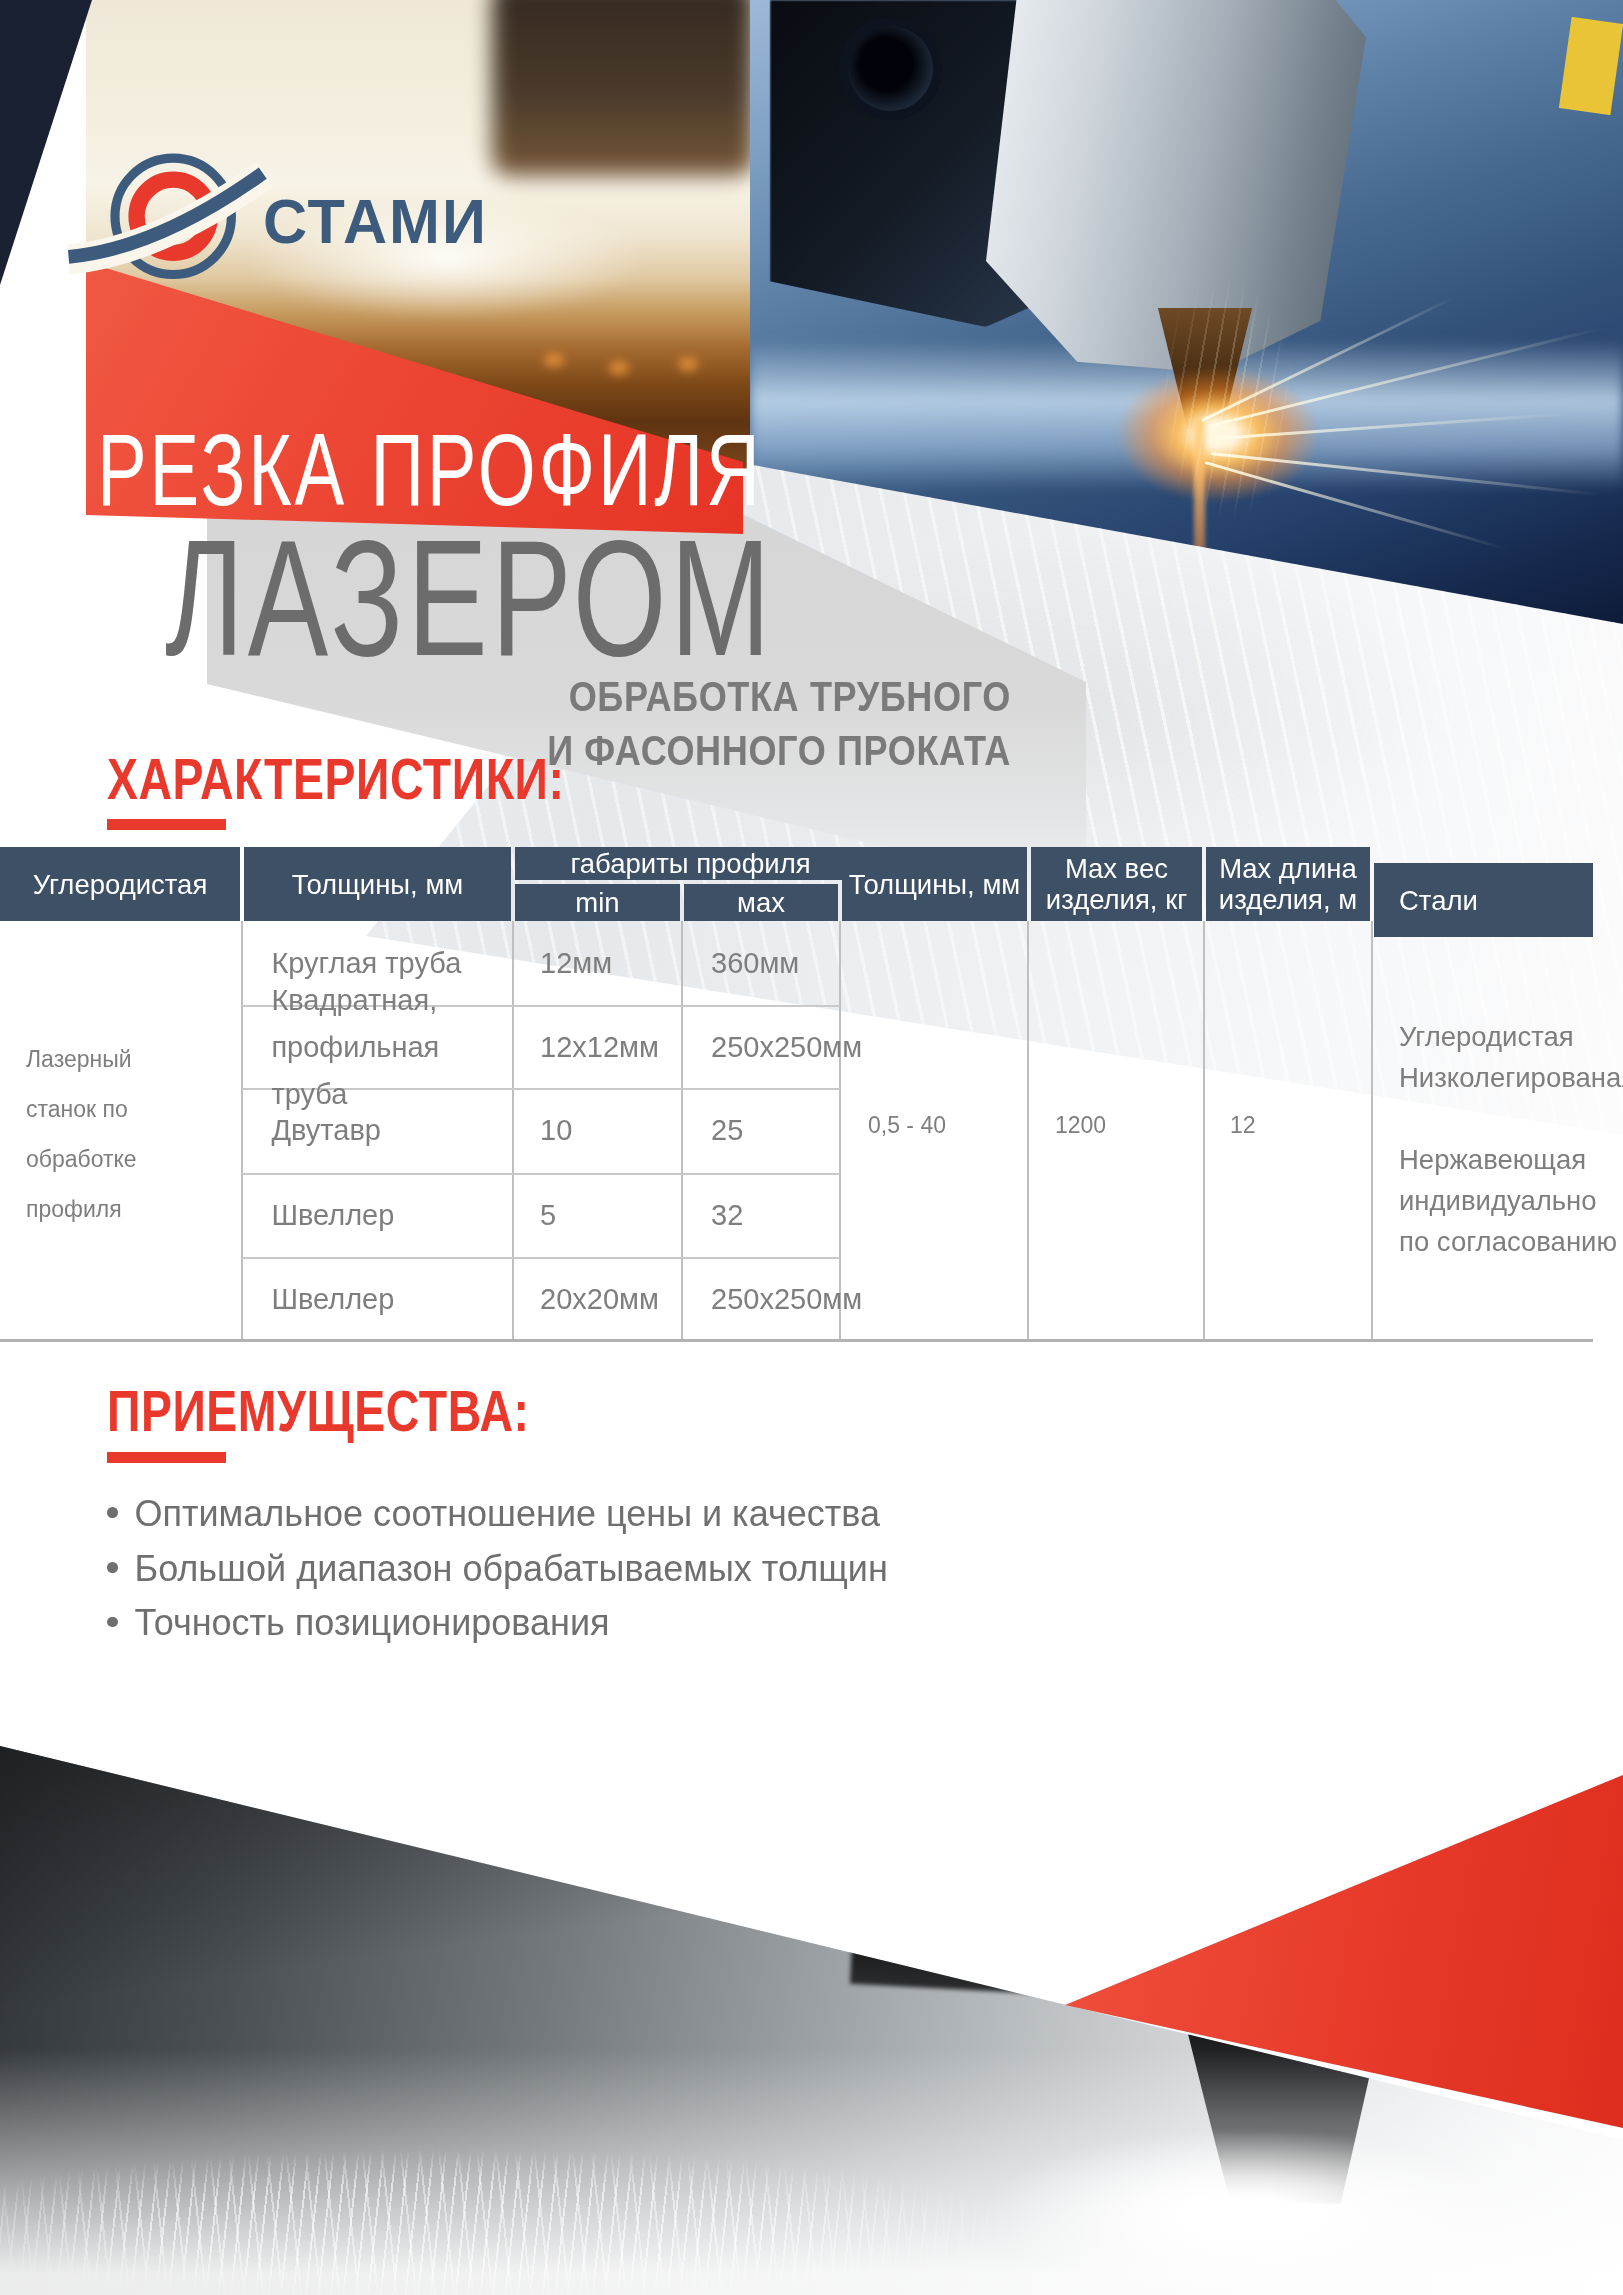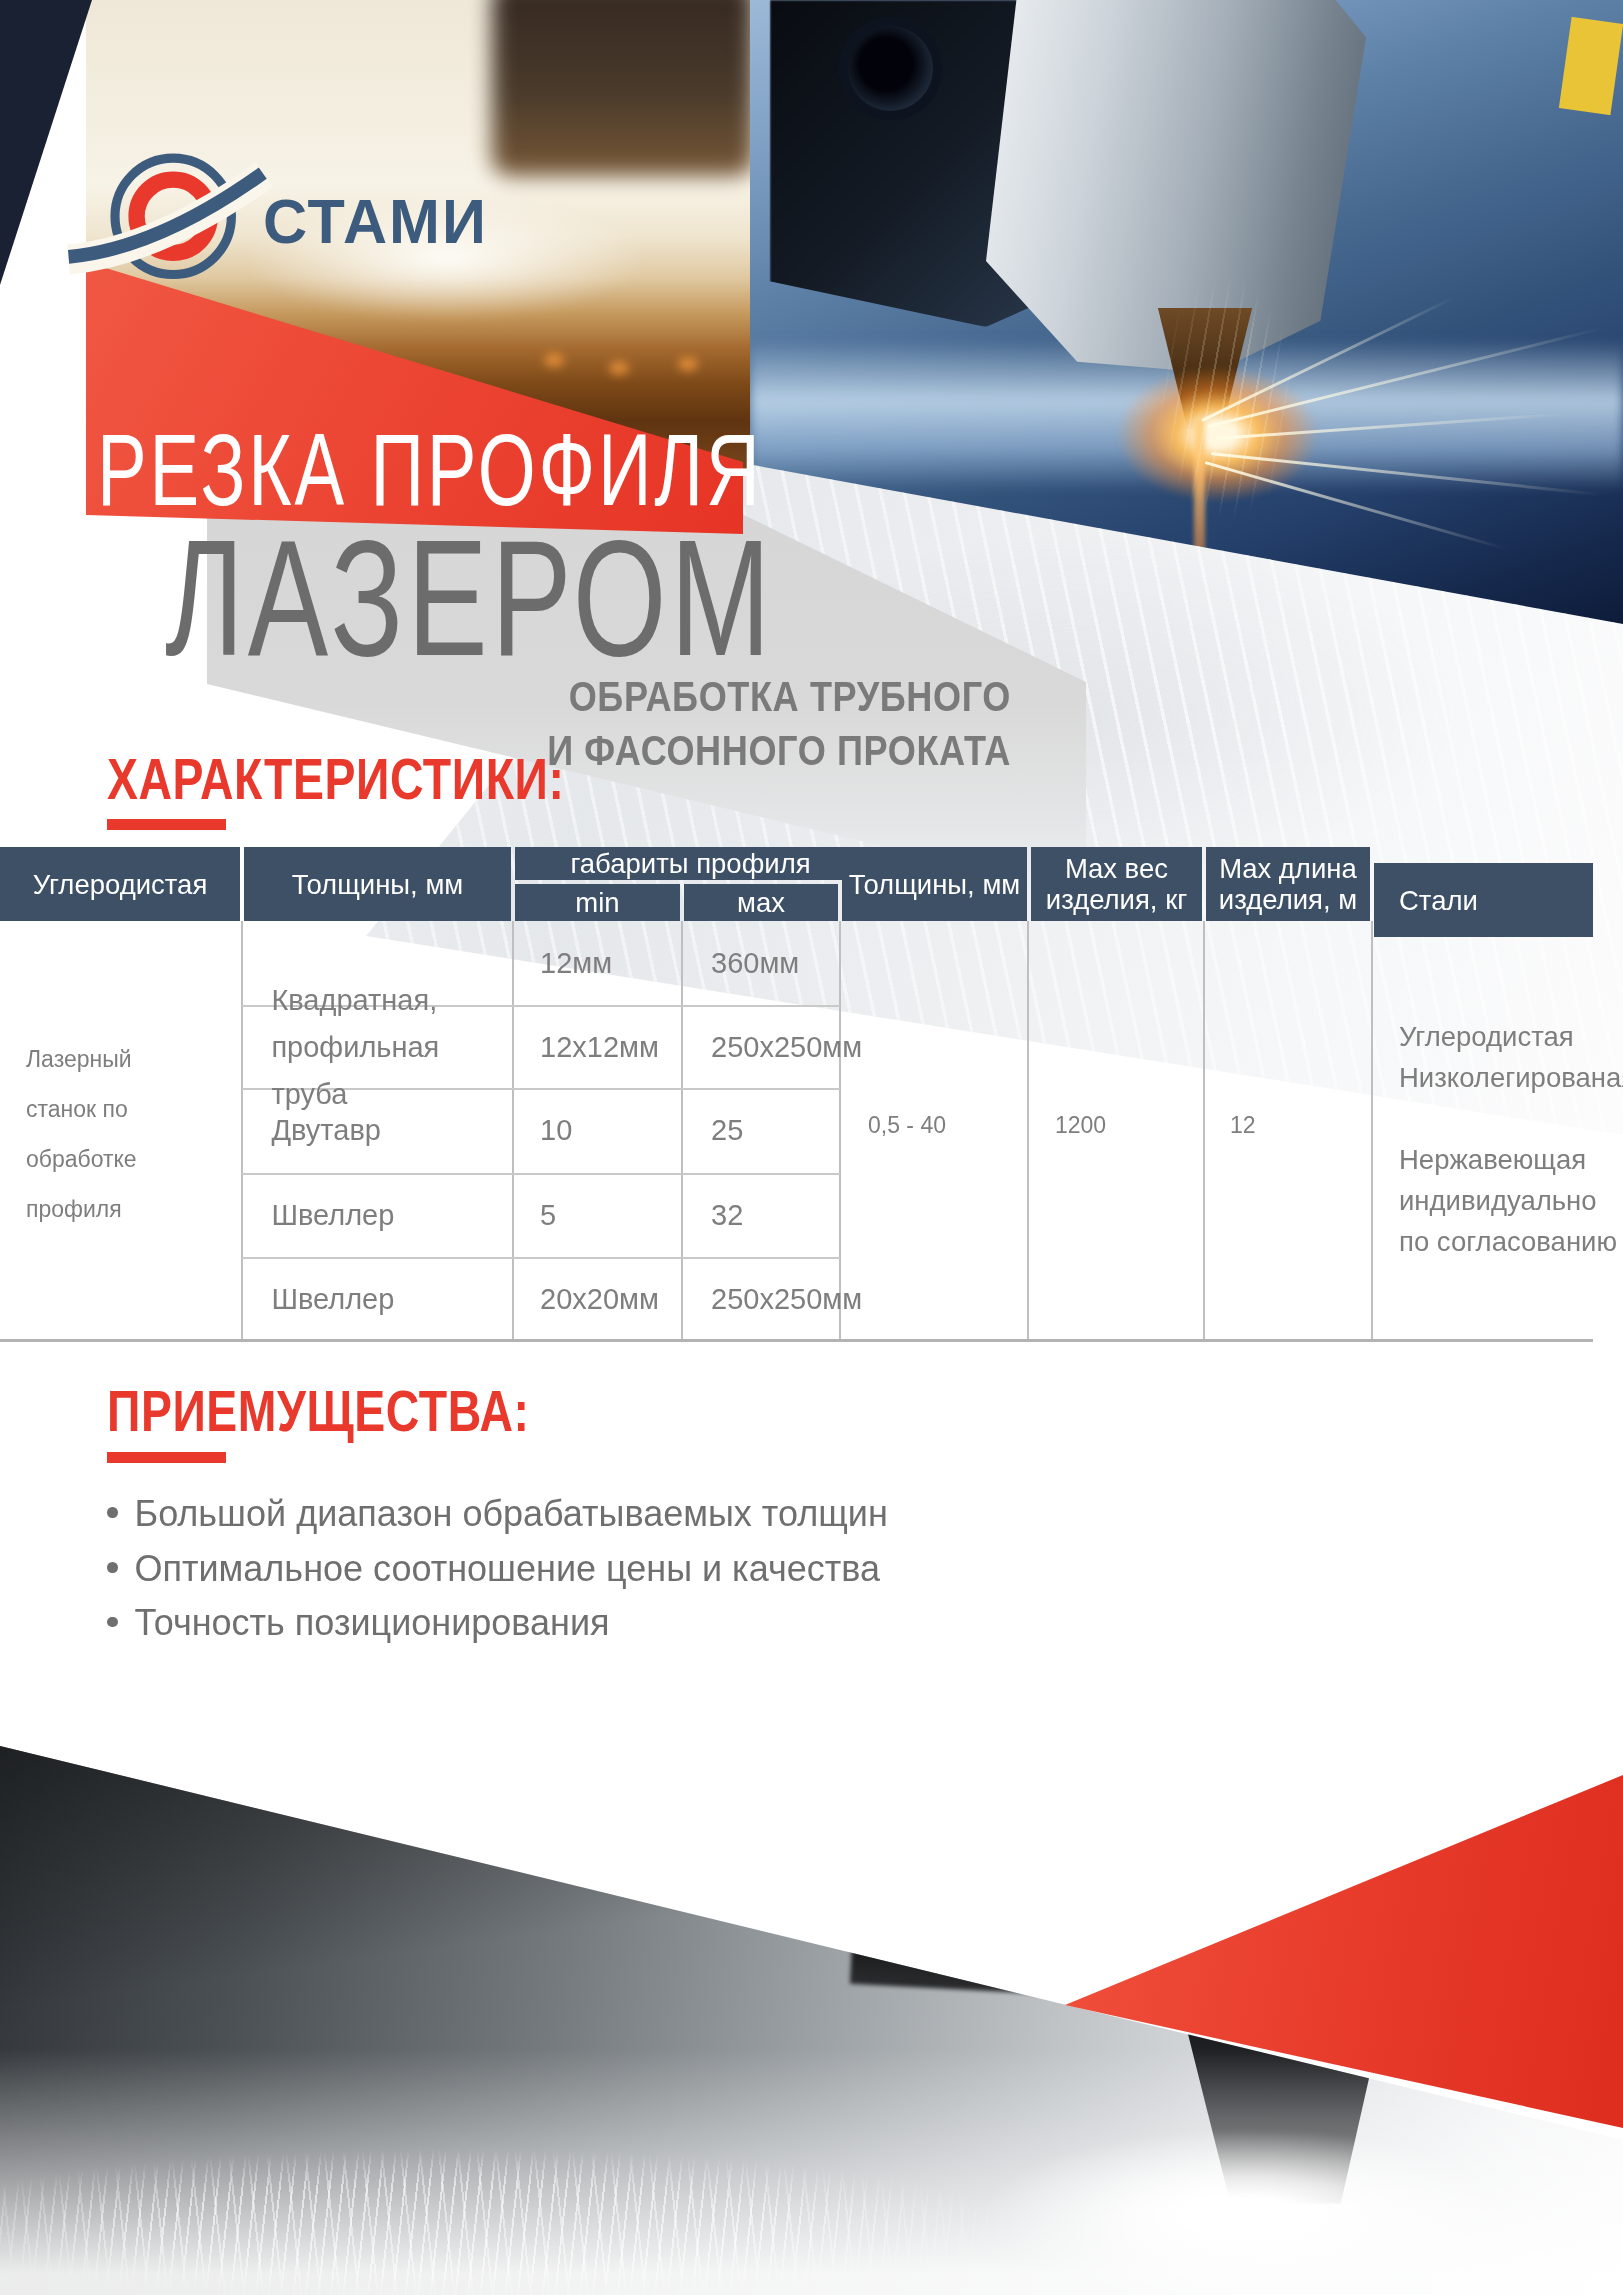--- a/index.html
+++ b/index.html
@@ -218,20 +218,21 @@
   <div class="vline" style="left:1027px;"></div>
   <div class="vline" style="left:1203px;"></div>
   <div class="vline" style="left:1371px;"></div>
   <div class="hline" style="top:158px;"></div>
   <div class="hline" style="top:241px;"></div>
   <div class="hline" style="top:326px;"></div>
   <div class="hline" style="top:410px;"></div>
   <div class="bottomline"></div>
 
   <div class="trow" style="top:74px;">
+    <div class="tcell c-prof">Круглая труба</div>
     <div class="tcell c-min">12мм</div>
     <div class="tcell c-max">360мм</div>
   </div>
   <div class="trow" style="top:158px;">
     <div class="tcell c-prof" style="line-height:47px;">Квадратная,
 профильная труба</div>
     <div class="tcell c-min">12х12мм</div>
     <div class="tcell c-max">250х250мм</div>
   </div>
   <div class="trow" style="top:241px;">
@@ -264,25 +265,25 @@
 индивидуально
 по согласованию</div>
 </div>
 
 <div class="abs shead" style="left:107px;top:1377px;">ПРИЕМУЩЕСТВА:</div>
 <div class="abs sbar" style="left:107px;top:1452px;"></div>
 
 <div class="abs bullets">
   <div class="li">
     <span class="dot"></span>
-    <span class="btext">Большой диапазон обрабатываемых толщин</span>
+    <span class="btext">Оптимальное соотношение  цены и  качества</span>
   </div>
   <div class="li">
     <span class="dot"></span>
-    <span class="btext">Оптимальное соотношение  цены и  качества</span>
+    <span class="btext">Большой диапазон обрабатываемых толщин</span>
   </div>
   <div class="li">
     <span class="dot"></span>
     <span class="btext">Точность позиционирования</span>
   </div>
 </div>
 
 <div class="abs photoB">
   <div class="abs pb-dark"></div>
   <div class="abs pb-arm"></div>

